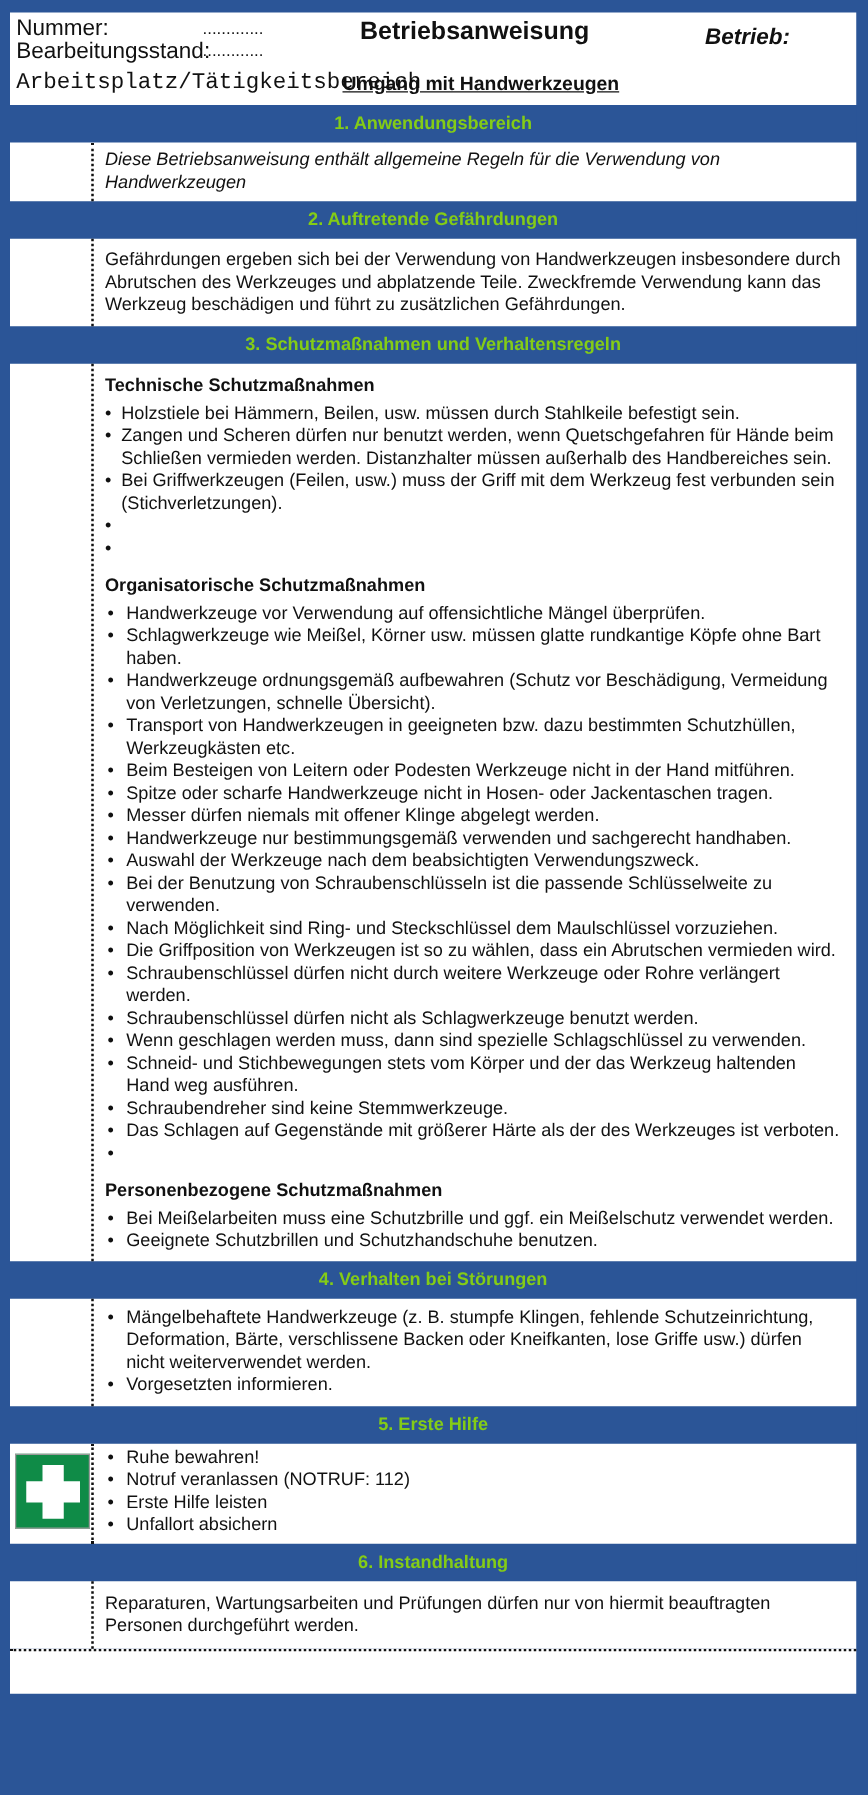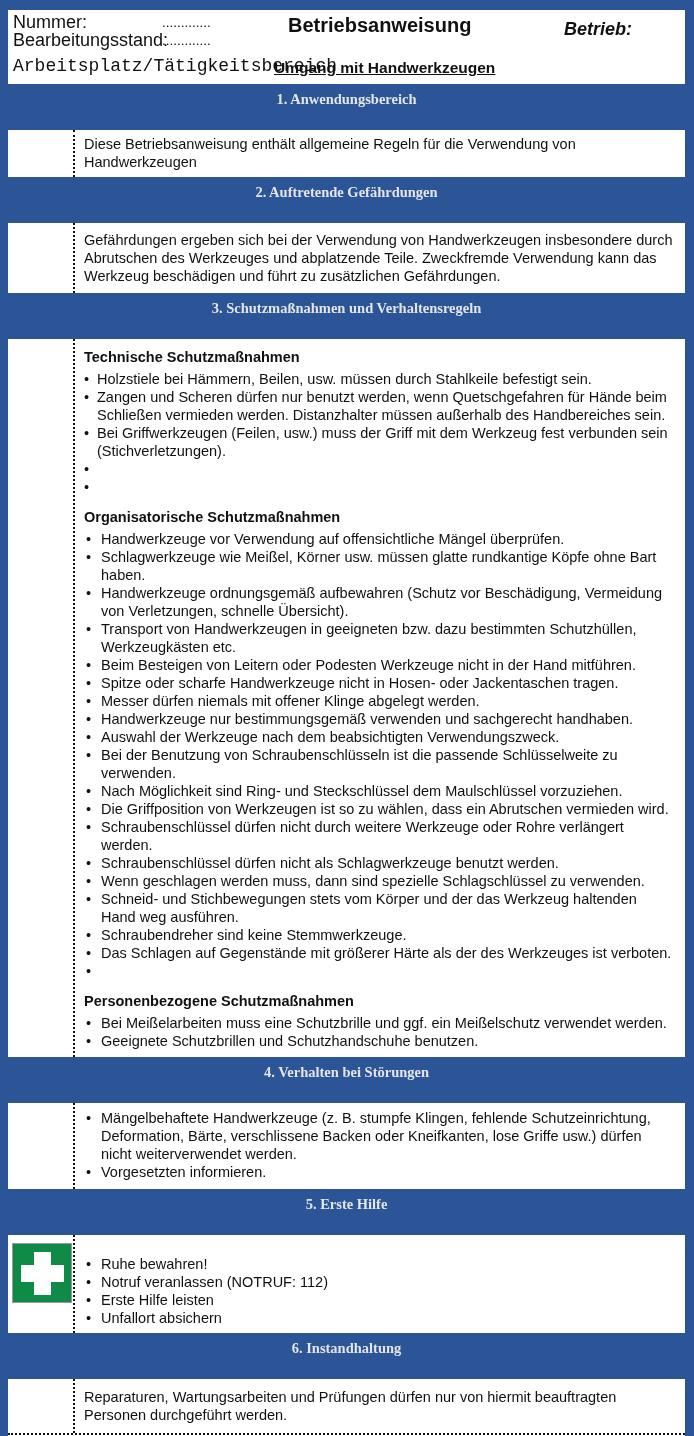--- a/index.html
+++ b/index.html
@@ -5,21 +5,21 @@
   * { box-sizing: border-box; margin: 0; padding: 0; }
   html, body { width: 694px; height: 1436px; background: #2b5597; overflow: hidden; }
   body { font-family: "Liberation Sans", sans-serif; color: #111; font-size: 14px; }
   .frame { position: absolute; left: 8px; top: 10px; width: 677px; }
   .header { background: #fff; height: 74px; position: relative; }
   .hdr-lbl { position: absolute; font-size: 18px; line-height: 15px; }
   .hdr-dots { position: absolute; font-size: 13.5px; letter-spacing: 0px; line-height: 15px; }
   .hdr-title { position: absolute; left: 280px; top: 4px; font-weight: bold; font-size: 20px; }
   .hdr-sub { position: absolute; left: 266px; top: 49px; font-weight: bold; font-size: 15.5px; text-decoration: underline; }
   .hdr-betrieb { position: absolute; left: 556px; top: 9px; font-weight: bold; font-style: italic; font-size: 18px; }
-  .sec-head { height: 46px; color: #e5e5e5; font-weight: bold; font-size: 14.5px; text-align: center; line-height: 30px; background: #2b5597; font-family: Liberation Serif, serif; }
+  .sec-head { height: 30px; color: #84cc16; font-weight: bold; font-size: 14.5px; text-align: center; line-height: 30px; background: #2b5597; }
   .sec-body { background: #fff; display: flex; position: relative; }
   .left-col { width: 67px; flex: 0 0 67px; border-right: 2px dotted #111; position: relative; }
   .content { flex: 1; padding: 5px 10px 5px 9px; font-size: 14.5px; line-height: 18px; }
   .sub-head { font-weight: bold; margin-top: 4px; margin-bottom: 4px; }
   ul.bul { list-style: none; }
   ul.bul li { position: relative; padding-left: 13px; }
   ul.bul li::before { content: "•"; position: absolute; left: 0; top: 0; }
   ul.bul2 li { padding-left: 17px; }
   ul.bul2 li::before { left: 2px; }
   .spacer { height: 8px; }
@@ -40,21 +40,21 @@
     <span class="hdr-dots" style="left:154px;top:23px;">.............</span>
     <span class="hdr-title">Betriebsanweisung</span>
     <span class="hdr-betrieb">Betrieb:</span>
     <span class="hdr-lbl" style="left:5px;top:49px;font-family:Liberation Mono, monospace;">Arbeitsplatz/Tätigkeitsbereich</span>
     <span class="hdr-sub">Umgang mit Handwerkzeugen</span>
   </div>
 
   <div class="sec-head">1. Anwendungsbereich</div>
   <div class="sec-body">
     <div class="left-col"></div>
-    <div class="content" style="padding-bottom:6px;">
+    <div class="content" style="padding-bottom:6px;font-style:italic;">
       <p>Diese Betriebsanweisung enthält allgemeine Regeln für die Verwendung von Handwerkzeugen</p>
     </div>
   </div>
 
   <div class="sec-head">2. Auftretende Gefährdungen</div>
   <div class="sec-body">
     <div class="left-col"></div>
     <div class="content" style="padding-top:8px;padding-bottom:8px;">
       <p>Gefährdungen ergeben sich bei der Verwendung von Handwerkzeugen insbesondere durch Abrutschen des Werkzeuges und abplatzende Teile. Zweckfremde Verwendung kann das Werkzeug beschädigen und führt zu zusätzlichen Gefährdungen.</p>
     </div>
@@ -116,21 +116,21 @@
   </div>
 
   <div class="sec-head">5. Erste Hilfe</div>
   <div class="sec-body">
     <div class="left-col">
       <div class="fa-icon">
         <div class="v"></div>
           <div class="h"></div>
       </div>
     </div>
-    <div class="content" style="padding-top:20px;padding-bottom:6px;">
+    <div class="content" style="padding-top:2px;padding-bottom:6px;">
       <ul class="bul bul2">
           <li>Ruhe bewahren!</li>
           <li>Notruf veranlassen (NOTRUF: 112)</li>
           <li>Erste Hilfe leisten</li>
           <li>Unfallort absichern</li>
         </ul>
     </div>
   </div>
 
   <div class="sec-head">6. Instandhaltung</div>

